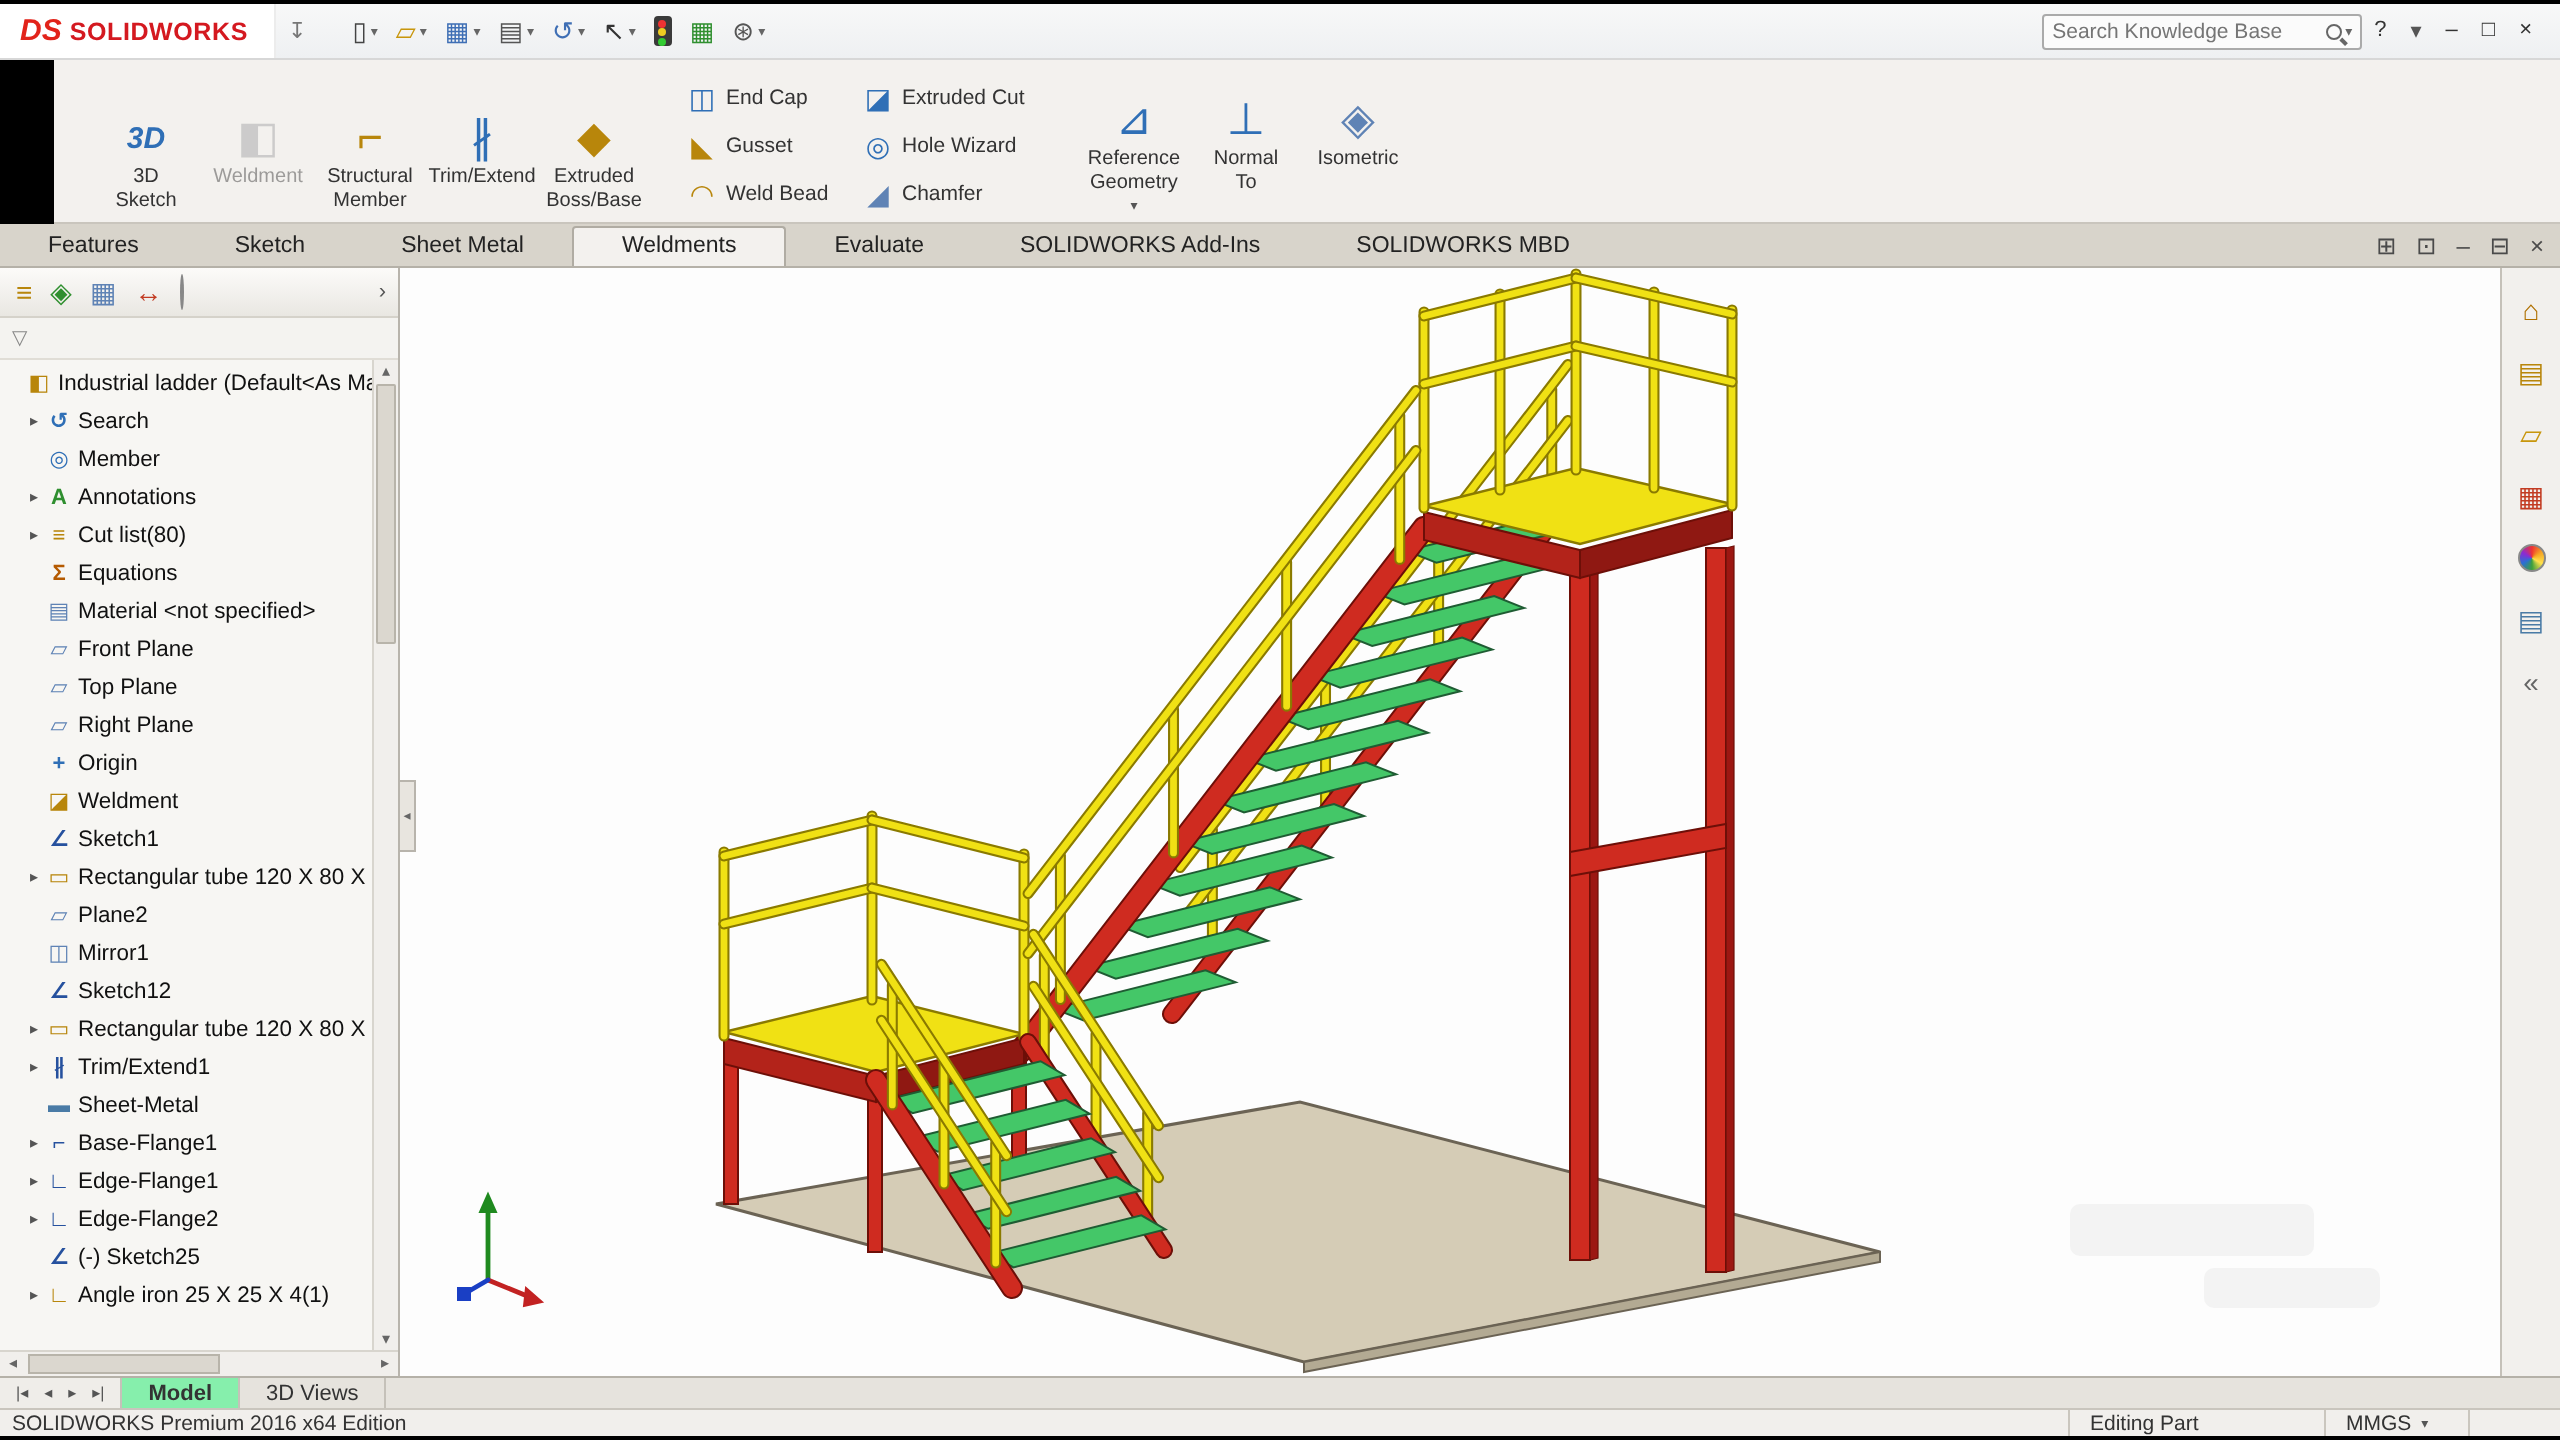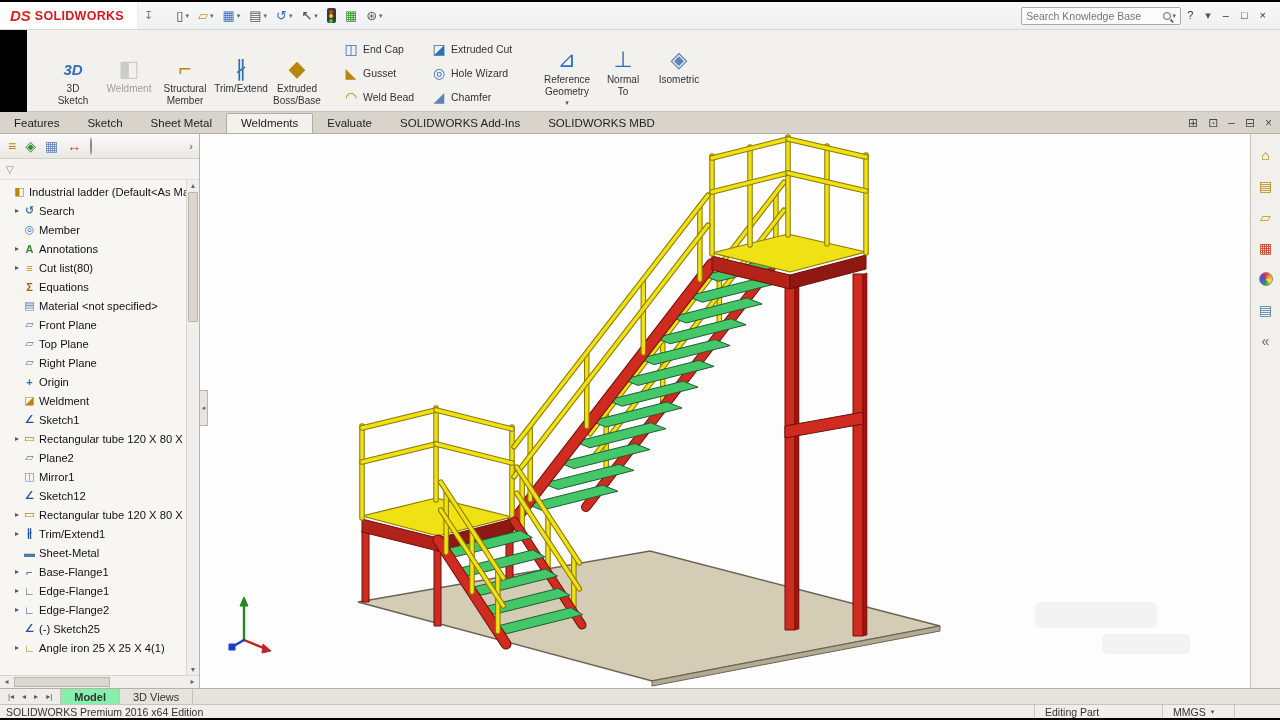--- a/index.html
+++ b/index.html
@@ -51,21 +51,21 @@
   .rsmall { display:flex; padding-top:4px; }
   .rcol { display:flex; flex-direction:column; }
   .rcol:first-child { width:88px; } .rcol:last-child { width:100px; }
   .sbtn { display:flex; align-items:center; height:24px; padding-left:4px; }
   .sbtn .sicon { width:18px; font-size:14px; text-align:center; margin-right:3px; }
   .sbtn .slabel { font-size:10.5px; color:#333; white-space:nowrap; }
 
   
   .tabrow { position:absolute; left:0; top:112px; right:0; height:22px; background:#d8d4cb;
     border-bottom:1px solid #b5b1a8; display:flex; align-items:flex-end; }
-  .rtab { padding:3px 14px 4px; font-size:11.5px; color:#222; }
+  .rtab { padding:3px 24px 4px; font-size:11.5px; color:#222; }
   .rtab.active { background:#f3f1ee; font-weight:normal; border:1px solid #b0aca3; border-bottom:none;
     border-radius:2px 2px 0 0; }
   .vpctl { margin-left:auto; display:flex; align-items:center; padding:0 8px 3px 0; }
   .vpctl span { font-size:12px; color:#4a4a4a; margin-left:10px; }
 
   
   .panel { position:absolute; left:0; top:134px; width:200px; height:554px; background:#f7f6f3;
     border-right:1px solid #b8b4ac; }
   .mgr { height:25px; background:linear-gradient(#fcfbf9,#e9e7e2); border-bottom:1px solid #d5d2ca;
     display:flex; align-items:center; padding-left:8px; }

